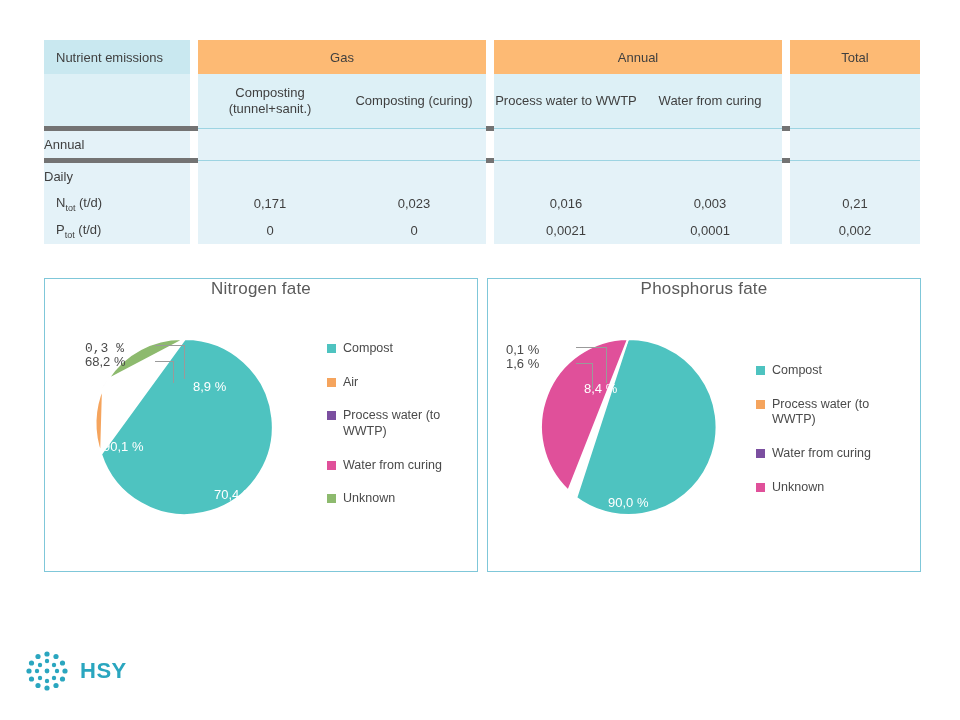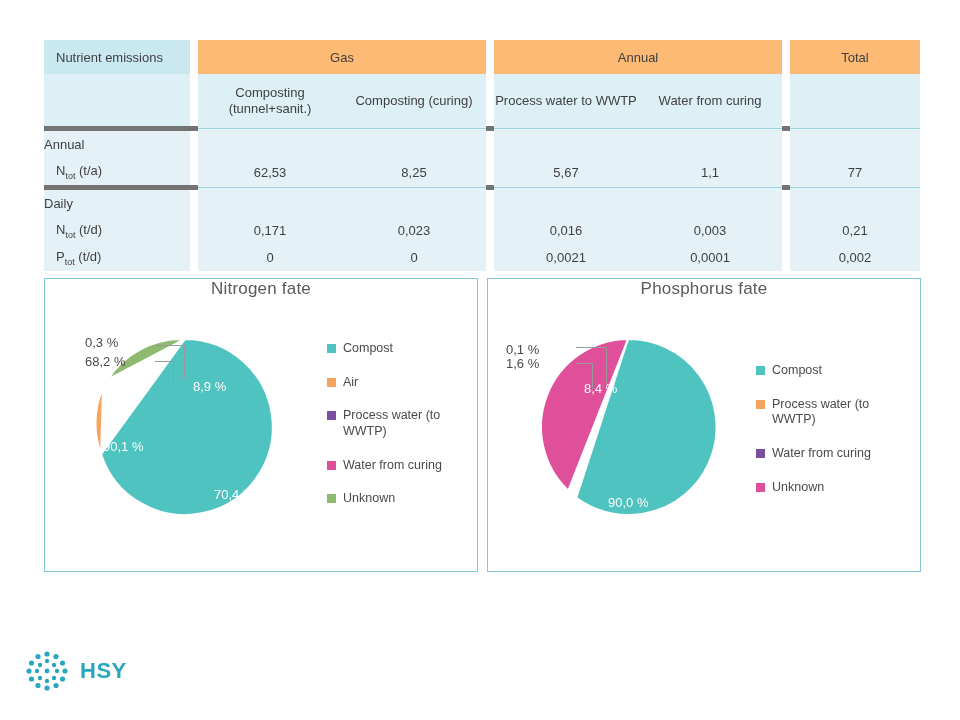--- a/index.html
+++ b/index.html
@@ -186,31 +186,20 @@
         <td>Annual</td>
         <td class="gap"></td>
         <td class="blank"></td>
         <td class="blank"></td>
         <td class="gap"></td>
         <td class="blank"></td>
         <td class="blank"></td>
         <td class="gap"></td>
         <td class="blank"></td>
       </tr>
-      <tr class="data-row">
-        <td class="lbl"><span>N</span><span class="sub">tot</span><span> (t/a)</span></td>
-        <td class="gap"></td>
-        <td>62,53</td>
-        <td>8,25</td>
-        <td class="gap"></td>
-        <td>5,67</td>
-        <td>1,1</td>
-        <td class="gap"></td>
-        <td>77</td>
-      </tr>
 
       <tr class="sec-row">
         <td>Daily</td>
         <td class="gap"></td>
         <td class="blank"></td>
         <td class="blank"></td>
         <td class="gap"></td>
         <td class="blank"></td>
         <td class="blank"></td>
         <td class="gap"></td>
@@ -257,21 +246,21 @@
       <path d="M51.4 82.5 A88 88 0 0 1 52.5 80.7 Z" fill="#e0509a" stroke="#ffffff" stroke-width="1"></path>
 
       <path d="M52.5 80.7 A88 88 0 0 1 130 40 Z" fill="#8dba6e" stroke="#ffffff" stroke-width="2"></path>
     </svg>
 
     <div class="leader" style="left:139px;top:46px;width:1px;height:34px;"></div>
     <div class="leader" style="left:110px;top:46px;width:30px;height:1px;"></div>
     <div class="leader" style="left:128px;top:62px;width:1px;height:22px;"></div>
     <div class="leader" style="left:110px;top:62px;width:19px;height:1px;"></div>
 
-    <div class="pct" style="left:40px;top:36px;">0,3 %</div>
+    <div class="pct" style="left:40px;top:42px;font-family:Liberation Mono, monospace;">0,3 %</div>
     <div class="pct" style="left:40px;top:55px;">68,2 %</div>
     <div class="pct white" style="left:148px;top:80px;">8,9 %</div>
     <div class="pct white" style="left:58px;top:140px;">90,1 %</div>
     <div class="pct white" style="left:169px;top:188px;text-align:center;">70,4 %</div>
 
     <div class="legend" style="left:282px;top:42px;">
       <div class="legend-item">
         <span class="swatch" style="background:#4ec3c0"></span>
         <span class="legend-label">Compost</span>
       </div>

